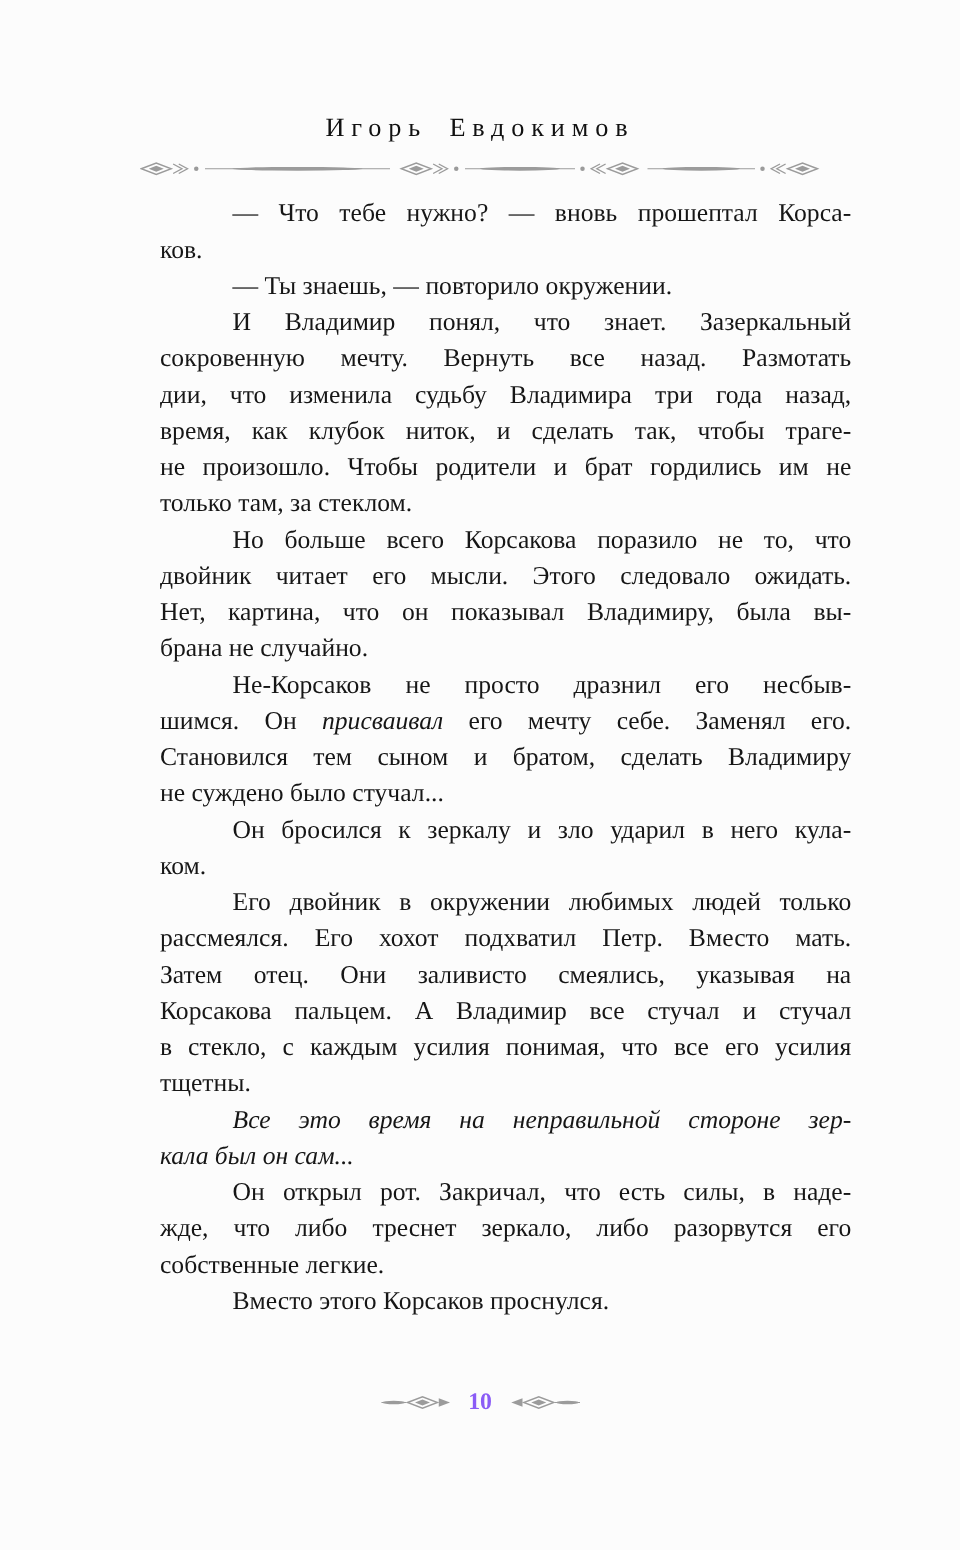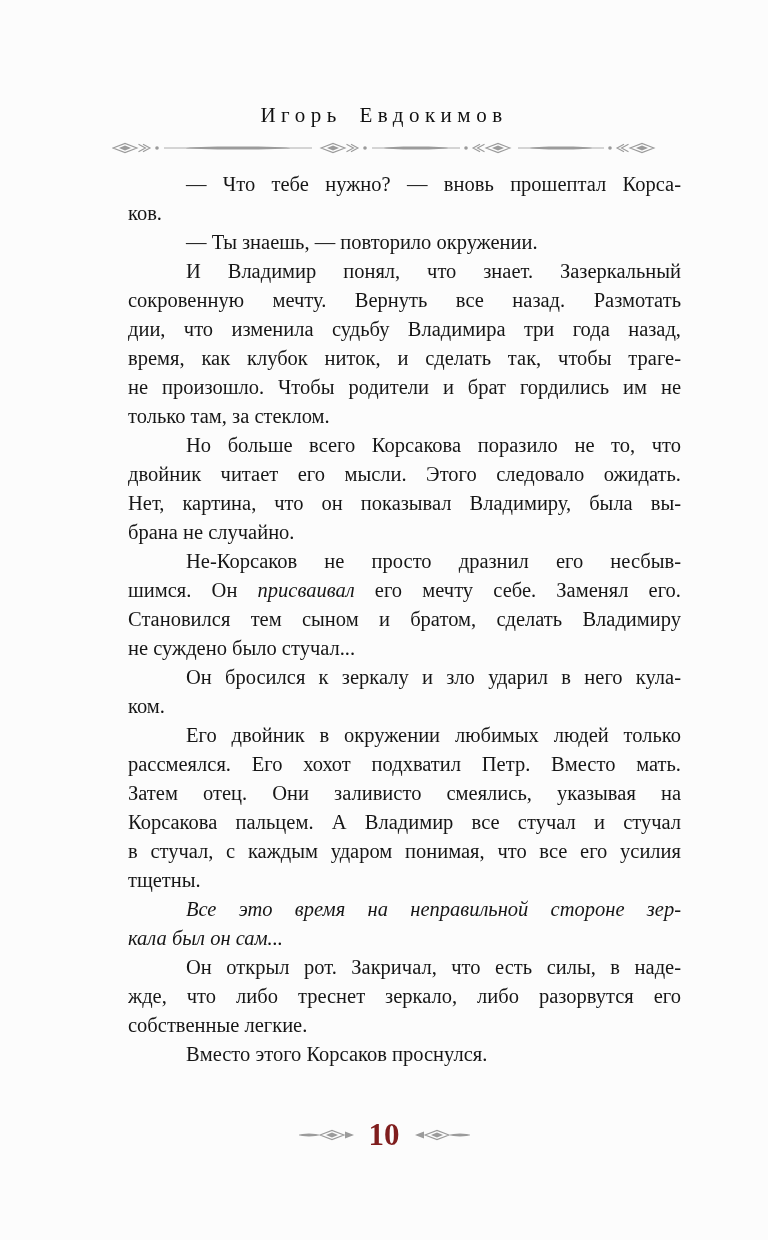--- a/index.html
+++ b/index.html
@@ -11,21 +11,20 @@
     height: 1240px;
     background: #fcfcfc;
     position: relative;
     font-family: "Liberation Serif", "DejaVu Serif", serif;
     color: #161616;
     overflow: hidden;
   }
   .page {
     position: absolute;
     inset: 0;
-    margin-top: 13px;
   }
   .running-head {
     position: absolute;
     top: 90px;
     left: 0;
     width: 768px;
     text-align: center;
     font-size: 21px;
     letter-spacing: 5.5px;
     word-spacing: 7px;
@@ -60,23 +59,23 @@
     position: absolute;
     top: 1106px;
     left: 0;
     width: 768px;
     display: flex;
     align-items: center;
     justify-content: center;
     gap: 12px;
   }
   .page-number {
-    font-size: 31px;
+    font-size: 19px;
     font-weight: bold;
-    color: #7f1d1d;
+    color: #8b5cf6;
     line-height: 32px;
   }
   .pn-orn { width: 58px; height: 16px; }
 </style>
 </head>
 <body>
 
 <div class="page">
 
   <div class="running-head">Игорь Евдокимов</div>
@@ -154,21 +153,21 @@
       </div>
       <div class="para">
         <div class="line first">Он бросился к зеркалу и зло ударил в него кула-</div>
         <div class="line last">ком.</div>
       </div>
       <div class="para">
         <div class="line first">Его двойник в окружении любимых людей только</div>
         <div class="line">рассмеялся. Его хохот подхватил Петр. Вместо мать.</div>
         <div class="line">Затем отец. Они заливисто смеялись, указывая на</div>
         <div class="line">Корсакова пальцем. А Владимир все стучал и стучал</div>
-        <div class="line">в стучал, с каждым ударом понимая, что все его усилия</div>
+        <div class="line">в стекло, с каждым усилия понимая, что все его усилия</div>
         <div class="line last">тщетны.</div>
       </div>
       <div class="para italic">
         <div class="line first">Все это время на неправильной стороне зер-</div>
         <div class="line last">кала был он сам...</div>
       </div>
       <div class="para">
         <div class="line first">Он открыл рот. Закричал, что есть силы, в наде-</div>
         <div class="line">жде, что либо треснет зеркало, либо разорвутся его</div>
         <div class="line last">собственные легкие.</div>

